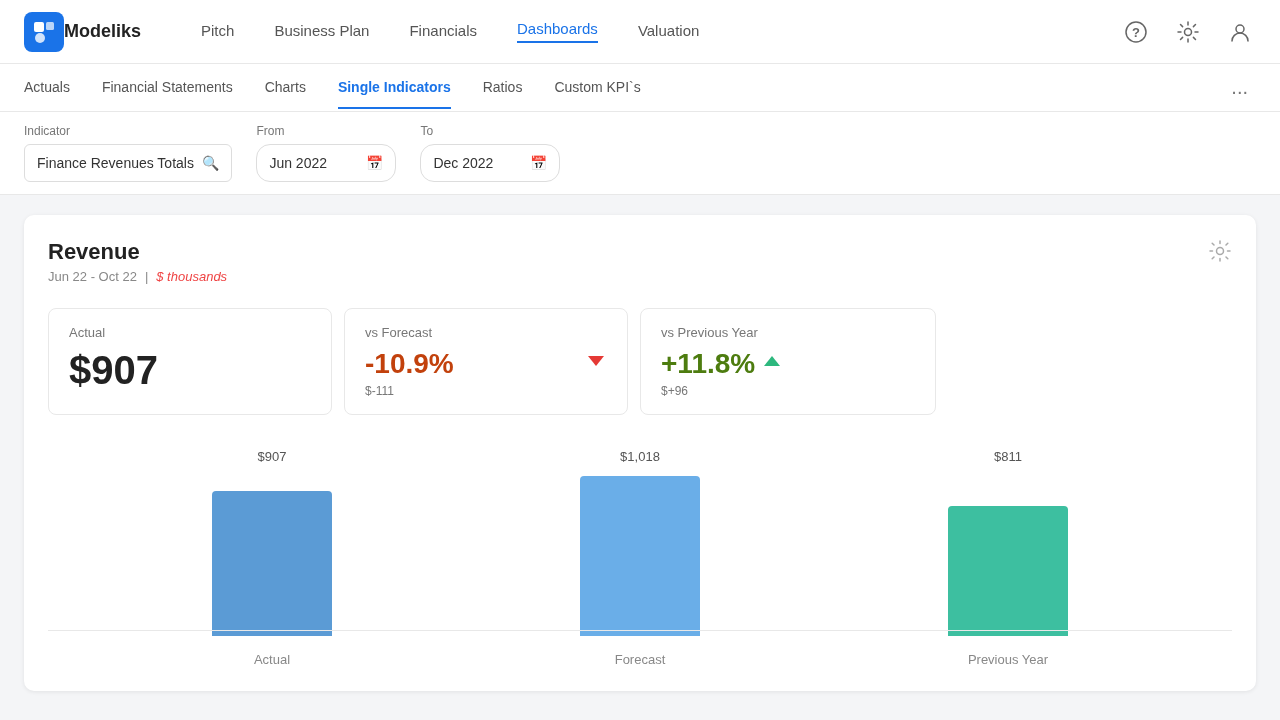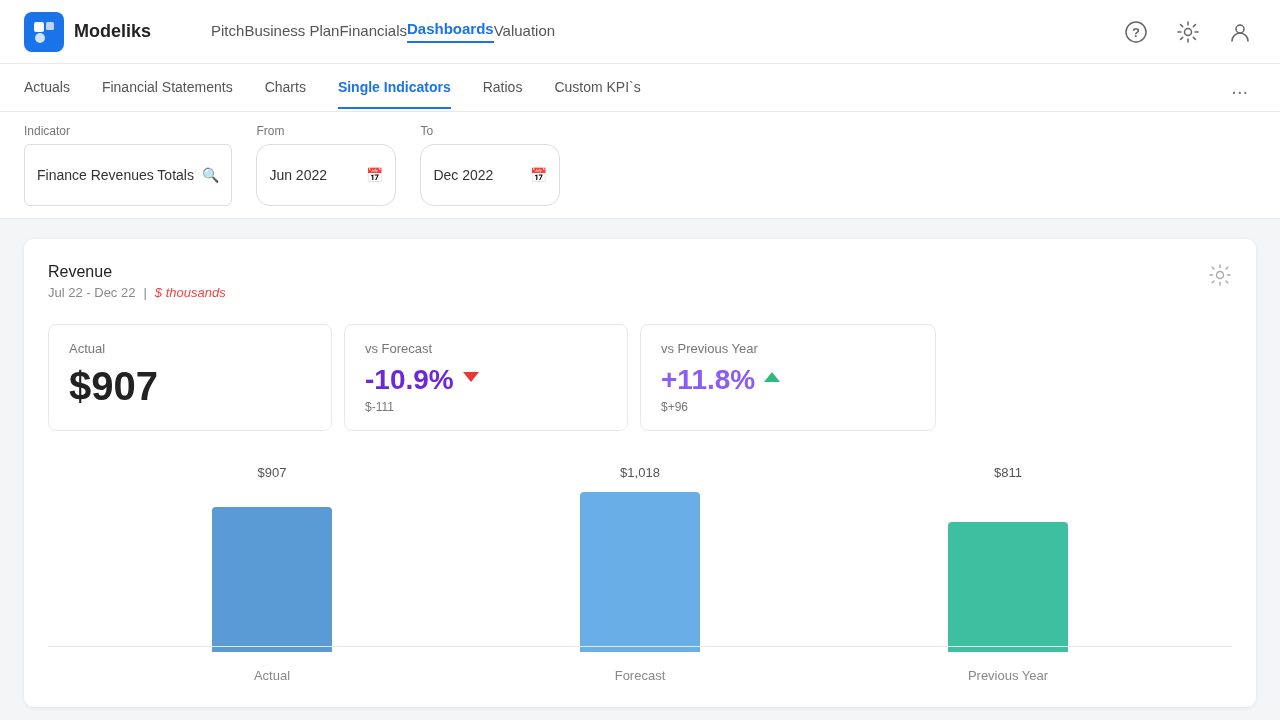--- a/index.html
+++ b/index.html
@@ -10,21 +10,21 @@
       background: #fff;
       display: flex;
       align-items: center;
       padding: 0 24px;
       height: 64px;
       border-bottom: 1px solid #e8e8e8;
     }
     .logo-area {
       display: flex;
       align-items: center;
-      gap: 10px;
+      gap: 0;
       margin-right: 60px;
       text-align: center;
     }
     .logo-icon {
       width: 40px;
       height: 40px;
       background: #1a73e8;
       border-radius: 8px;
       display: flex;
       align-items: center;
@@ -33,34 +33,35 @@
       font-weight: 900;
       font-size: 18px;
     }
     .logo-text {
       font-size: 18px;
       font-weight: 700;
       color: #222;
     }
     .nav-links {
       display: flex;
+      gap: 40px;
       flex: 1;
       align-items: center;
       text-align: center;
     }
     .nav-link {
       font-size: 15px;
       color: #555;
       cursor: pointer;
       padding-bottom: 2px;
       text-decoration: none;
     }
     .nav-link.active {
       color: #1a73e8;
-      font-weight: 700;
+      font-weight: 400;
       border-bottom: 2px solid #1a73e8;
       padding-bottom: 4px;
     }
     .nav-icons {
       display: flex;
       align-items: center;
       gap: 20px;
     }
     .nav-icon-btn {
       width: 32px;
@@ -124,21 +125,21 @@
       font-size: 12px;
       color: #777;
       font-weight: 500;
     }
     .filter-input {
       display: flex;
       align-items: center;
       gap: 8px;
       border: 1px solid #ddd;
       border-radius: 6px;
-      padding: 22px 12px;
+      padding: 10px 12px;
       font-size: 14px;
       color: #333;
       background: #fff;
       min-width: 200px;
       cursor: pointer;
     }
     .filter-input.date-input { min-width: 140px; border-radius: 14px; }
     .filter-icon { color: #aaa; font-size: 14px; }
 
     
@@ -152,22 +153,22 @@
       padding: 24px;
       box-shadow: 0 1px 4px rgba(0,0,0,0.08);
     }
     .card-header {
       display: flex;
       align-items: flex-start;
       justify-content: space-between;
       margin-bottom: 24px;
     }
     .card-title {
-      font-size: 16px;
-      font-weight: 400;
+      font-size: 22px;
+      font-weight: 700;
       color: #222;
       margin-bottom: 4px;
     }
     .card-subtitle {
       font-size: 13px;
       color: #888;
       display: flex;
       align-items: center;
       gap: 8px;
     }
@@ -207,22 +208,22 @@
       color: #222;
       margin-bottom: 4px;
     }
     .metric-change {
       display: flex;
       align-items: center;
       gap: 6px;
       font-size: 28px;
       font-weight: 600;
     }
-    .metric-change.red { color: #6d28d9; }
-    .metric-change.green { color: #8b5cf6; }
+    .metric-change.red { color: #c2410c; justify-content: space-between; }
+    .metric-change.green { color: #4d7c0f; }
     .metric-sub {
       font-size: 12px;
       color: #777;
       margin-top: 4px;
     }
     .arrow-icon {
       font-size: 22px;
     }
 
     
@@ -355,21 +356,21 @@
     </div>
   </div>
 </div>
 
 <div class="main-content">
   <div class="card">
     <div class="card-header">
       <div>
         <div class="card-title">Revenue</div>
         <div class="card-subtitle">
-          <span>Jul 22 - Dec 22</span>
+          <span>Jun 22 - Oct 22</span>
           <span>|</span>
           <span class="unit">$ thousands</span>
         </div>
       </div>
       <div class="card-settings">
         <svg width="24" height="24" viewBox="0 0 24 24" fill="none">
           <circle cx="12" cy="12" r="3.5" stroke="#aaa" stroke-width="1.5"></circle>
           <path d="M12 2v2.5M12 19.5V22M2 12h2.5M19.5 12H22M4.2 4.2l1.8 1.8M18 18l1.8 1.8M4.2 19.8l1.8-1.8M18 6l1.8-1.8" stroke="#aaa" stroke-width="1.5" stroke-linecap="round"></path>
         </svg>
       </div>

